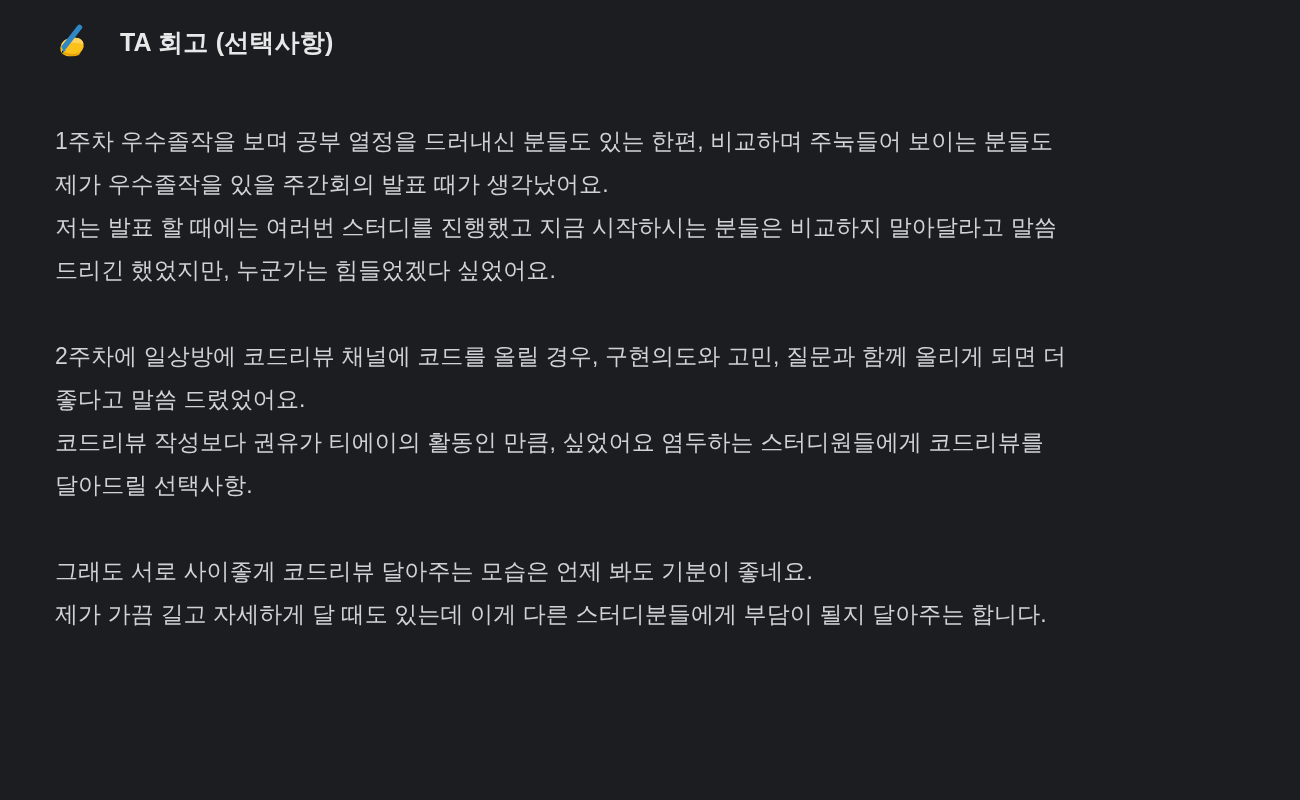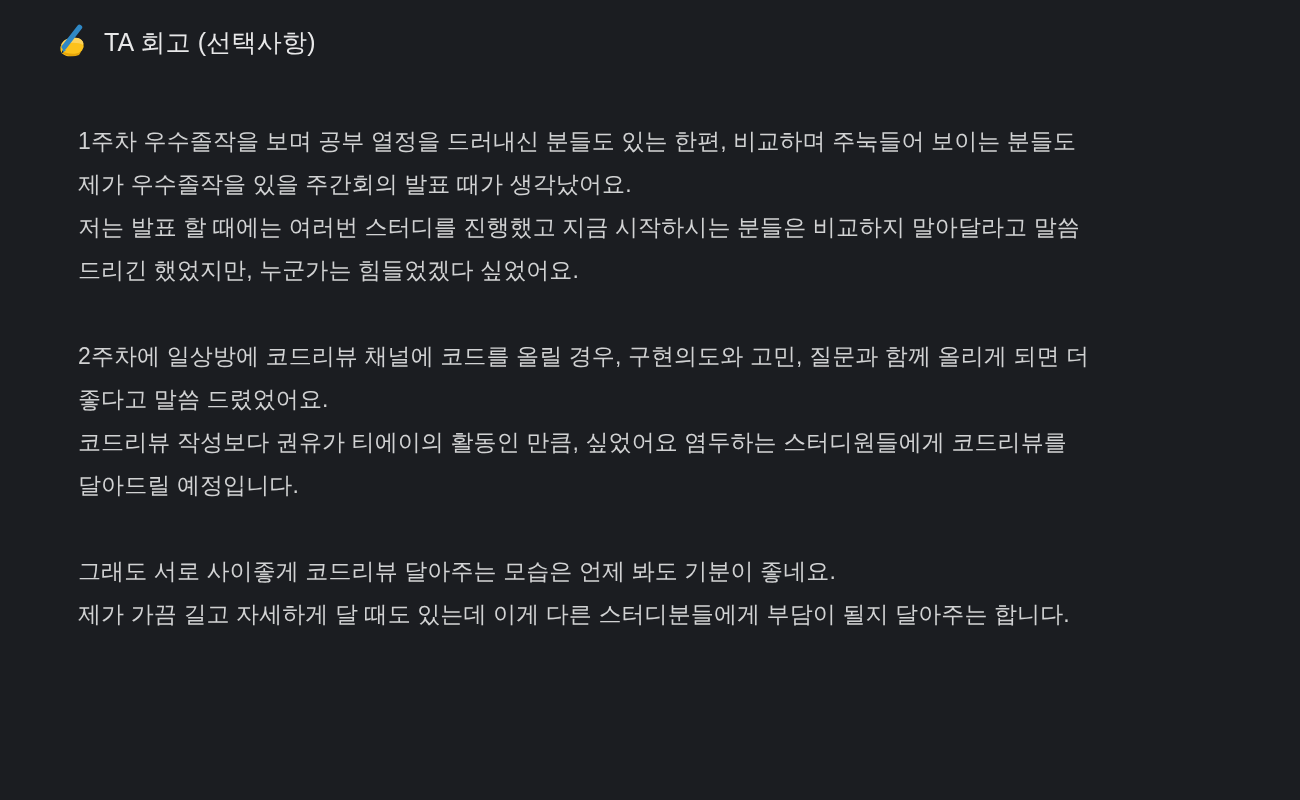--- a/index.html
+++ b/index.html
@@ -29,45 +29,45 @@
   .msg-header .emoji {
     width: 36px;
     height: 36px;
     display: inline-flex;
     align-items: center;
     justify-content: center;
     flex: 0 0 auto;
   }
   .msg-header .title {
     font-size: 25px;
-    font-weight: 400;
+    font-weight: 700;
     color: #e8e8e9;
     letter-spacing: 0.2px;
     white-space: nowrap;
+    margin-left: 16px;
   }
   .msg-body {
     position: absolute;
     left: 0;
     top: 100px;
     width: 1230px;
   }
   .paragraph {
     margin: 0 0 43px 0;
   }
   .paragraph:last-child {
     margin-bottom: 0;
   }
   .line {
     height: 43px;
     line-height: 43px;
     font-size: 23px;
     color: #d1d2d3;
     white-space: nowrap;
     letter-spacing: 0.1px;
-    margin-left: 23px;
   }
   .line .edited {
     font-size: 15px;
     color: #9a9b9e;
     margin-left: 8px;
     letter-spacing: 0;
   }
 </style>
 </head>
 <body>
@@ -93,20 +93,20 @@
       <div class="paragraph">
         <div class="line"><span>1주차 우수졸작을 보며 공부 열정을 드러내신 분들도 있는 한편, 비교하며 주눅들어 보이는 분들도</span></div>
         <div class="line"><span>제가 우수졸작을 있을 주간회의 발표 때가 생각났어요.</span></div>
         <div class="line"><span>저는 발표 할 때에는 여러번 스터디를 진행했고 지금 시작하시는 분들은 비교하지 말아달라고 말씀</span></div>
         <div class="line"><span>드리긴 했었지만, 누군가는 힘들었겠다 싶었어요.</span></div>
       </div>
       <div class="paragraph">
         <div class="line"><span>2주차에 일상방에 코드리뷰 채널에 코드를 올릴 경우, 구현의도와 고민, 질문과 함께 올리게 되면 더</span></div>
         <div class="line"><span>좋다고 말씀 드렸었어요.</span></div>
         <div class="line"><span>코드리뷰 작성보다 권유가 티에이의 활동인 만큼, 싶었어요 염두하는 스터디원들에게 코드리뷰를</span></div>
-        <div class="line"><span>달아드릴 예정입니다.</span></div>
+        <div class="line"><span>달아드릴 선택사항.</span></div>
       </div>
       <div class="paragraph">
         <div class="line"><span>그래도 서로 사이좋게 코드리뷰 달아주는 모습은 언제 봐도 기분이 좋네요.</span></div>
         <div class="line"><span>제가 가끔 길고 자세하게 달 때도 있는데 이게 다른 스터디분들에게 부담이 될지 달아주는 합니다.</span></div>
       </div>
     </div>
 </div>
 
 </body></html>

